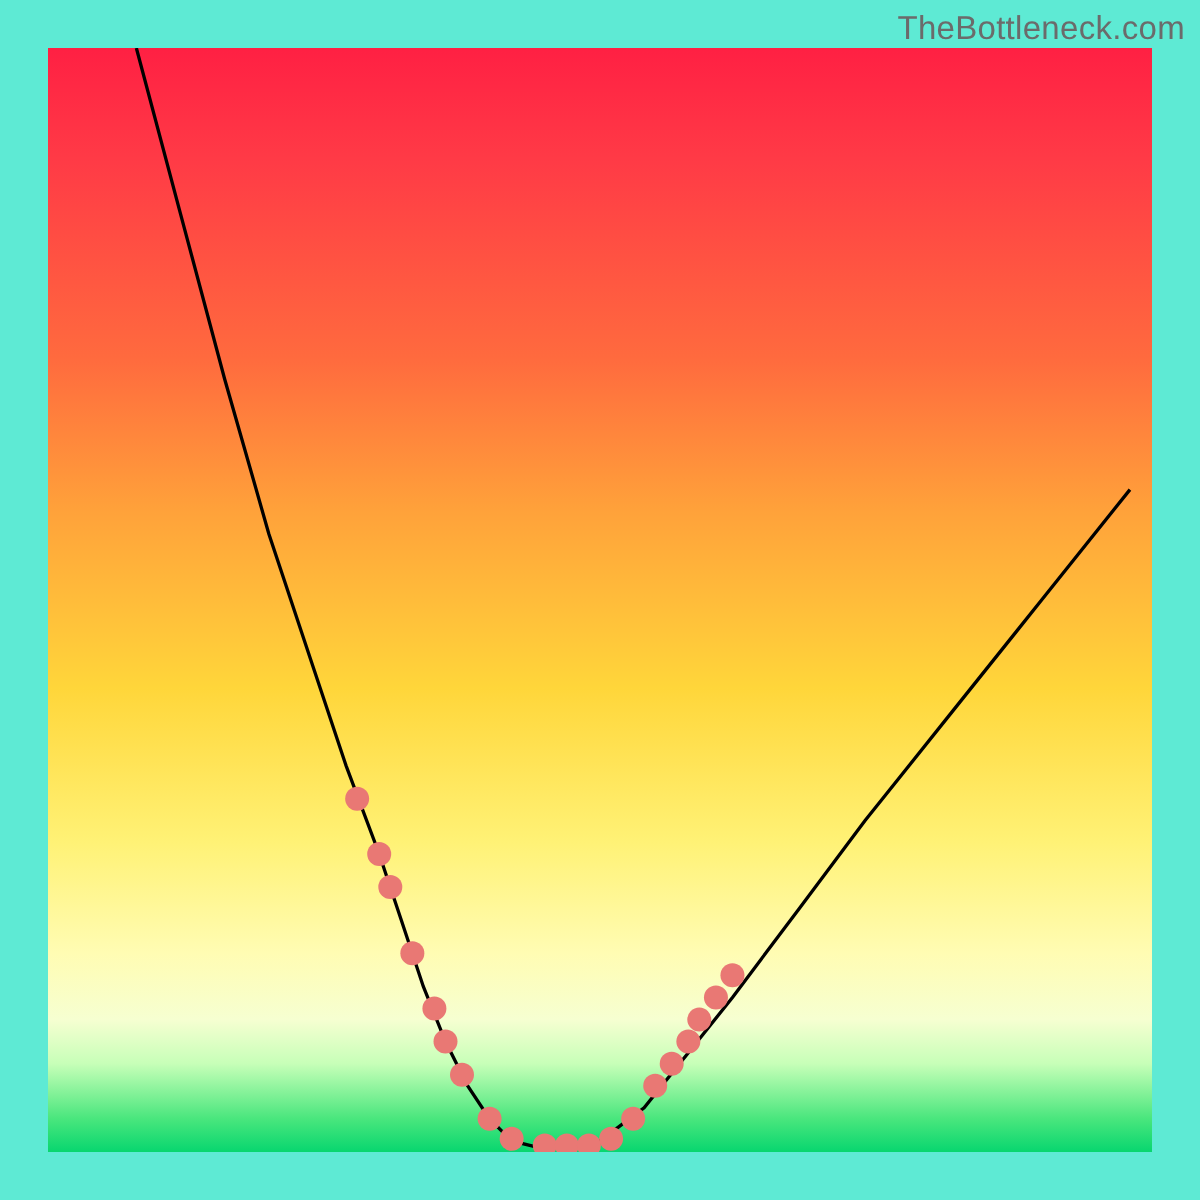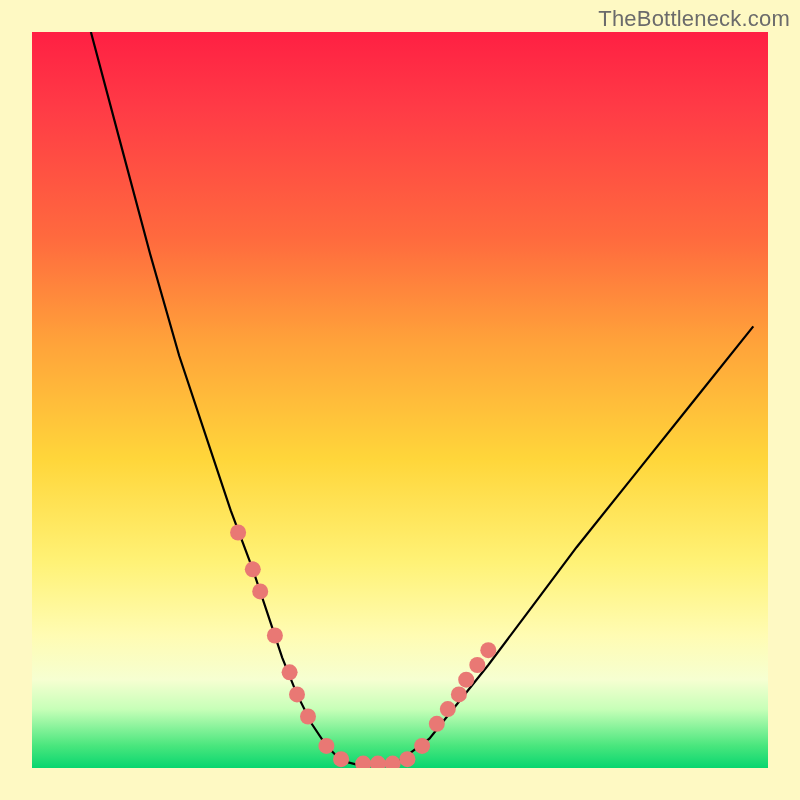--- a/index.html
+++ b/index.html
@@ -6,21 +6,21 @@
     margin: 0;
     padding: 0;
     width: 800px;
     height: 800px;
     overflow: hidden;
     font-family: Arial, Helvetica, sans-serif;
   }
   .frame {
     width: 800px;
     height: 800px;
-    background: #fef9c3;
+    background: #5eead4;
     position: relative;
   }
   .watermark {
     position: absolute;
     top: 6px;
     right: 10px;
     color: #6b6b6b;
     font-size: 22px;
     letter-spacing: 0.2px;
     z-index: 5;

